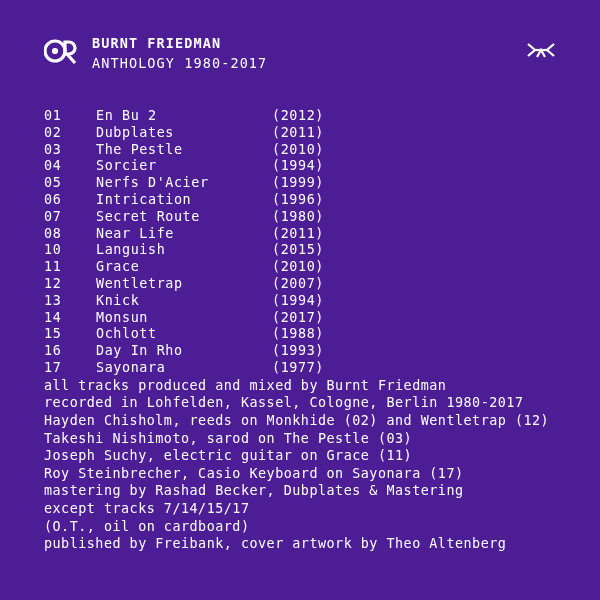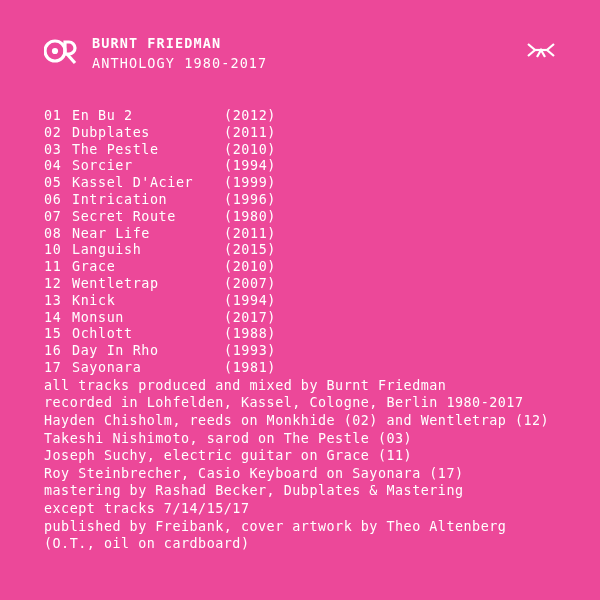--- a/index.html
+++ b/index.html
@@ -11,21 +11,21 @@
     width: 600px;
     height: 600px;
     overflow: hidden;
     font-family: "DejaVu Sans Mono", monospace;
     color: #ffffff;
   }
   .sleeve {
     position: relative;
     width: 600px;
     height: 600px;
-    background: #ec4899;
+    background: #4c1d95;
     box-sizing: border-box;
     padding: 34px 44px 20px 44px;
   }
 
   
   .header {
     display: flex;
     align-items: flex-start;
     position: relative;
     height: 46px;
@@ -66,20 +66,21 @@
   
   .tracklist {
     margin-top: 28px;
     font-size: 13.4px;
     line-height: 16.8px;
     letter-spacing: 0.6px;
   }
   .track-row {
     display: flex;
     white-space: pre;
+    gap: 24px;
   }
   .track-num {
     width: 28px;
     flex: 0 0 auto;
   }
   .track-title {
     width: 152px;
     flex: 0 0 auto;
   }
   .track-year {
@@ -140,21 +141,21 @@
       <span class="track-title">The Pestle</span>
       <span class="track-year">(2010)</span>
     </div>
     <div class="track-row">
       <span class="track-num">04</span>
       <span class="track-title">Sorcier</span>
       <span class="track-year">(1994)</span>
     </div>
     <div class="track-row">
       <span class="track-num">05</span>
-      <span class="track-title">Kassel D'Acier</span>
+      <span class="track-title">Nerfs D'Acier</span>
       <span class="track-year">(1999)</span>
     </div>
     <div class="track-row">
       <span class="track-num">06</span>
       <span class="track-title">Intrication</span>
       <span class="track-year">(1996)</span>
     </div>
     <div class="track-row">
       <span class="track-num">07</span>
       <span class="track-title">Secret Route</span>
@@ -196,30 +197,30 @@
       <span class="track-year">(1988)</span>
     </div>
     <div class="track-row">
       <span class="track-num">16</span>
       <span class="track-title">Day In Rho</span>
       <span class="track-year">(1993)</span>
     </div>
     <div class="track-row">
       <span class="track-num">17</span>
       <span class="track-title">Sayonara</span>
-      <span class="track-year">(1981)</span>
+      <span class="track-year">(1977)</span>
     </div>
   </div>
 
   <div class="credits">
     <div class="credit-line">all tracks produced and mixed by Burnt Friedman</div>
     <div class="credit-line">recorded in Lohfelden, Kassel, Cologne, Berlin 1980-2017</div>
     <div class="credit-line">Hayden Chisholm, reeds on Monkhide (02) and Wentletrap (12)</div>
     <div class="credit-line">Takeshi Nishimoto, sarod on The Pestle (03)</div>
     <div class="credit-line">Joseph Suchy, electric guitar on Grace (11)</div>
     <div class="credit-line">Roy Steinbrecher, Casio Keyboard on Sayonara (17)</div>
     <div class="credit-line">mastering by Rashad Becker, Dubplates &amp; Mastering</div>
     <div class="credit-line">except tracks 7/14/15/17</div>
+    <div class="credit-line">(O.T., oil on cardboard)</div>
     <div class="credit-line">published by Freibank, cover artwork by Theo Altenberg</div>
-    <div class="credit-line">(O.T., oil on cardboard)</div>
   </div>
 
 </div>
 
 </body></html>

